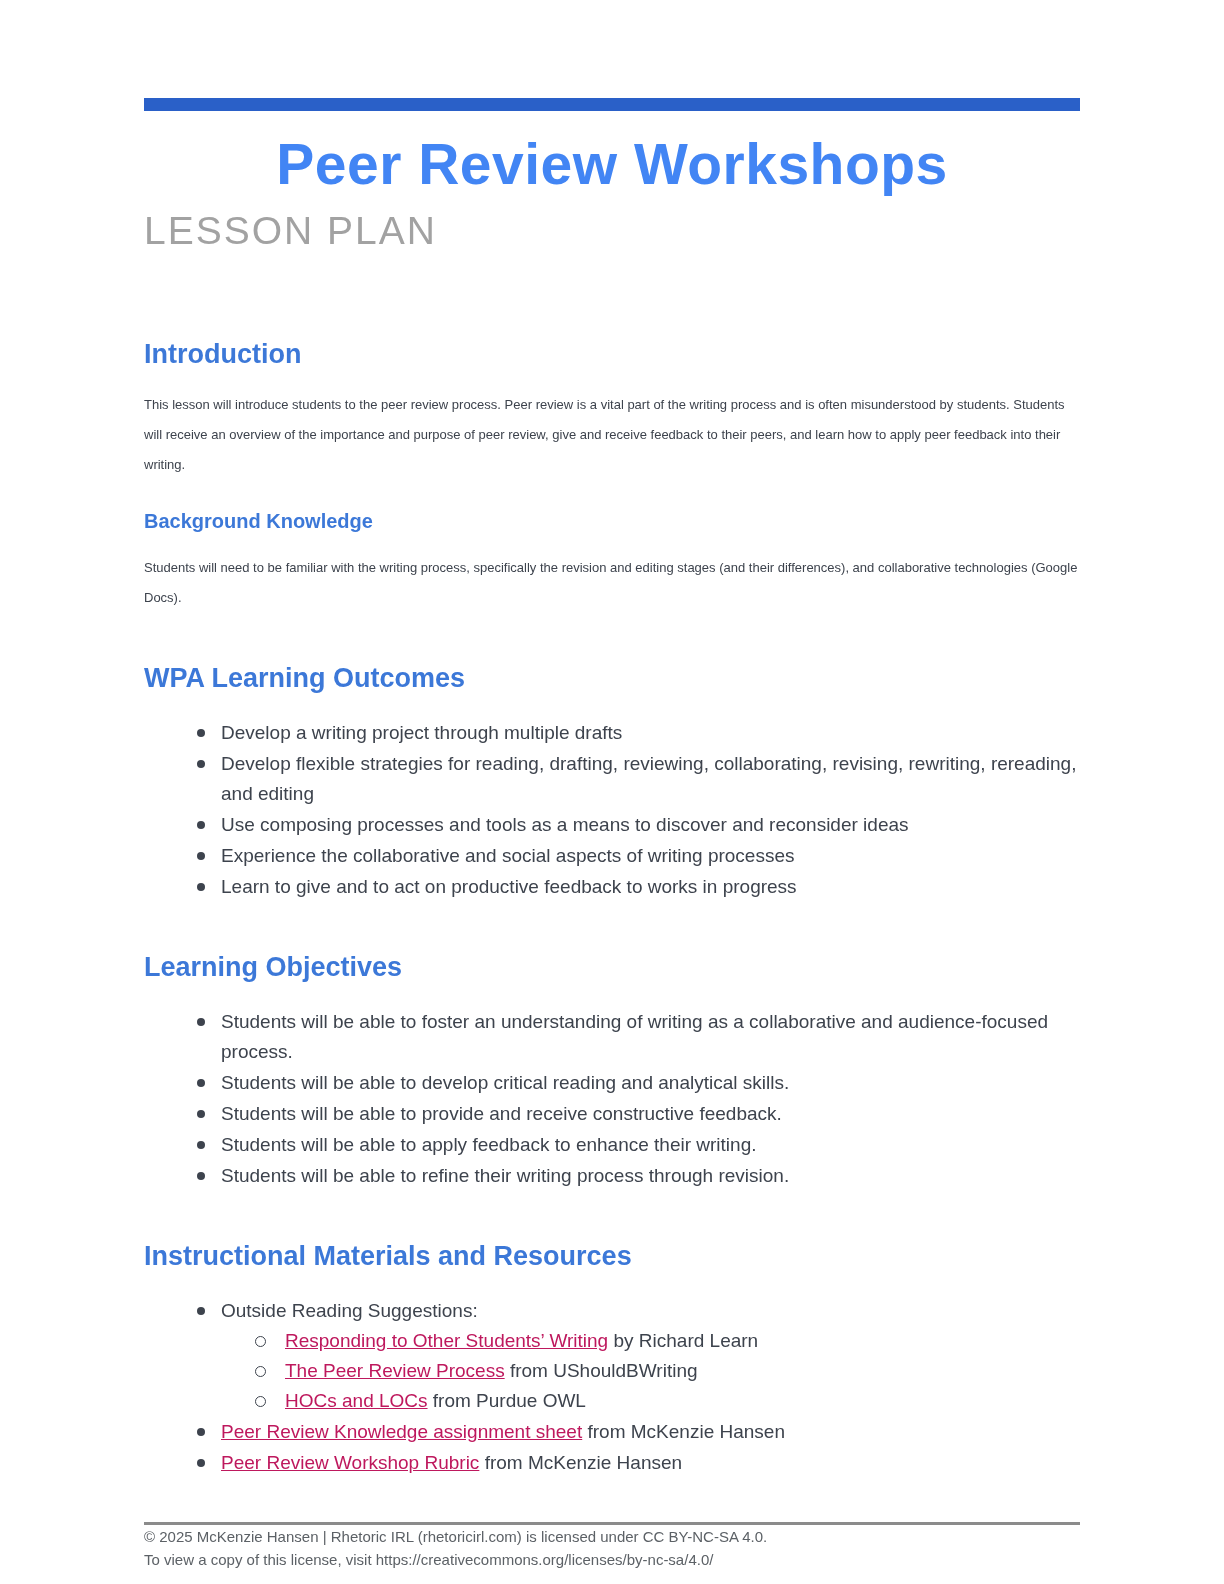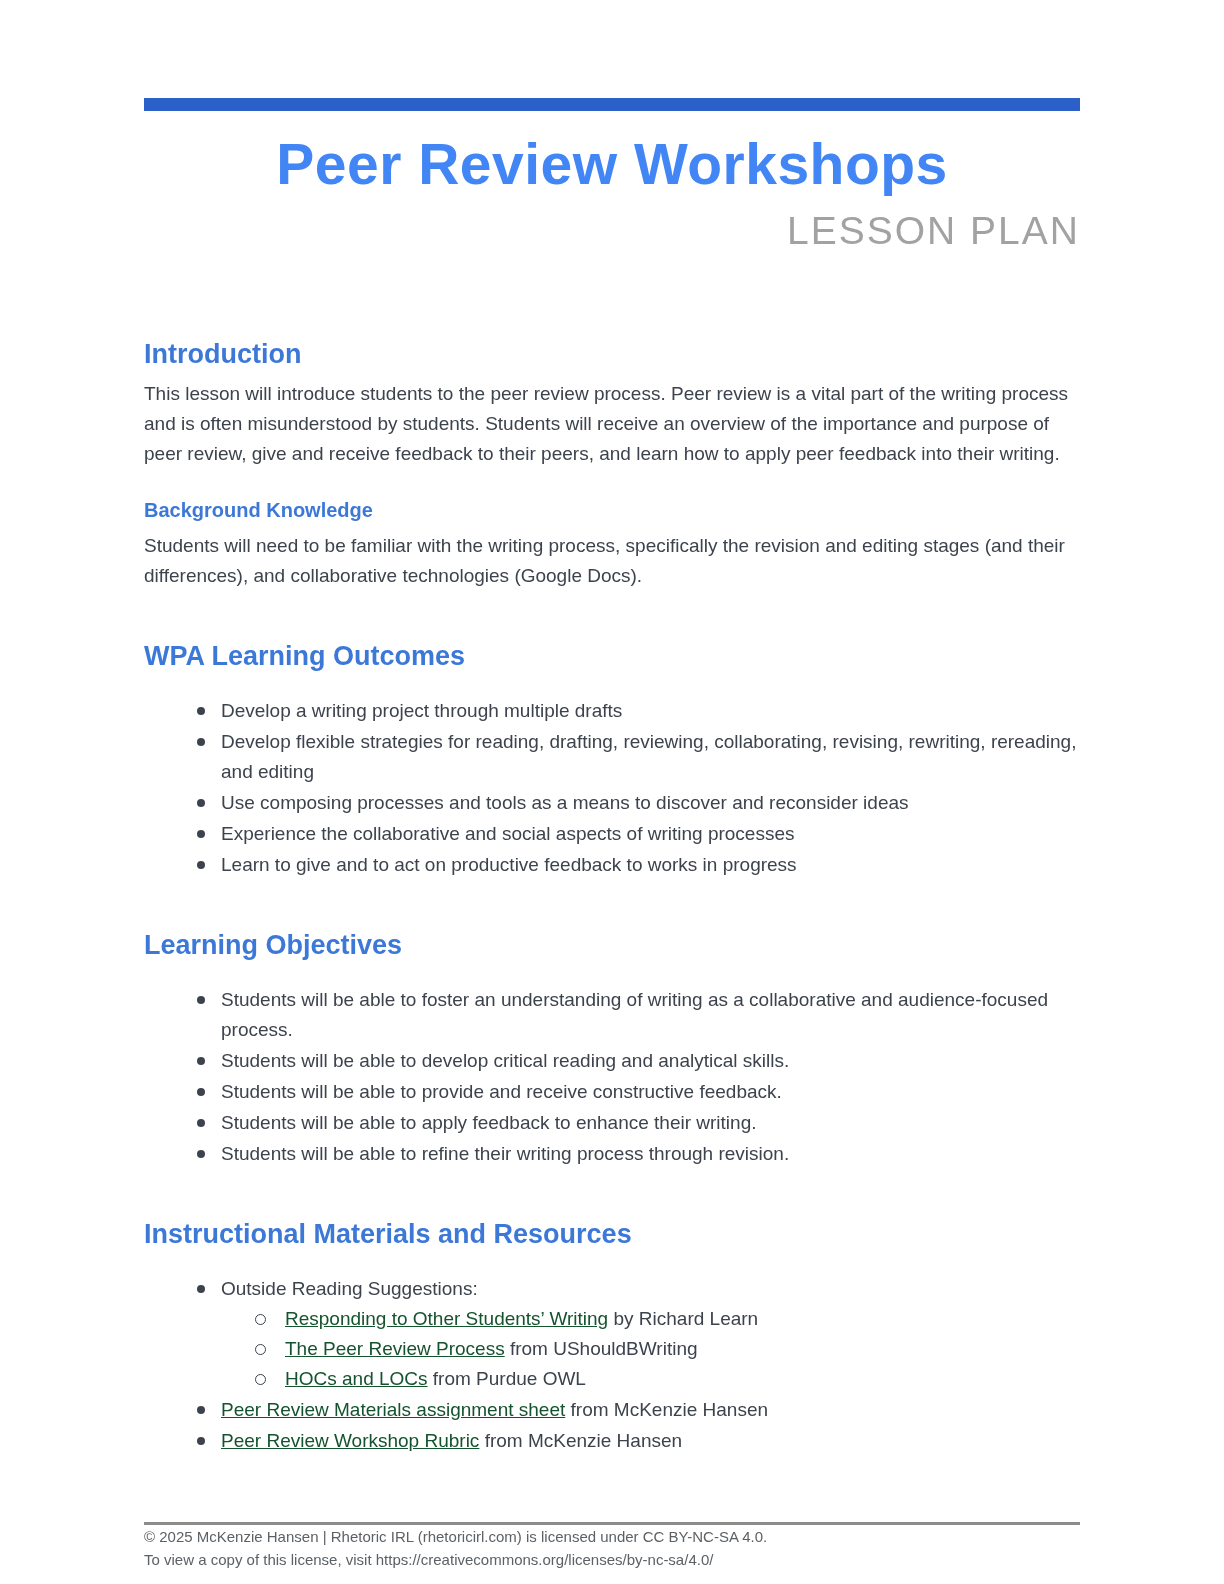--- a/index.html
+++ b/index.html
@@ -28,21 +28,21 @@
   .doc-title {
     margin-top: 20px;
     text-align: center;
     font-size: 57px;
     font-weight: 700;
     color: #4285f4;
     letter-spacing: 0.5px;
   }
   .doc-subtitle {
     margin-top: 12px;
-    text-align: right;
+    text-align: left;
     font-size: 39px;
     font-weight: 400;
     color: #a2a2a2;
     letter-spacing: 2px;
   }
 
   h2.section-heading {
     margin-top: 86px;
     font-size: 27px;
     font-weight: 700;
@@ -51,22 +51,22 @@
   h2.section-heading.tight { margin-top: 50px; }
 
   h3.sub-heading {
     margin-top: 30px;
     font-size: 20px;
     font-weight: 700;
     color: #3c78d8;
   }
 
   p.body-text {
-    margin-top: 9px;
-    font-size: 19px;
+    margin-top: 20px;
+    font-size: 13px;
     line-height: 30px;
     color: #3d434d;
   }
 
   ul.bullet-list {
     margin-top: 24px;
     list-style: none;
     padding-left: 77px;
   }
   ul.bullet-list > li {
@@ -104,21 +104,21 @@
     left: -30px;
     top: 10px;
     width: 9px;
     height: 9px;
     border-radius: 50%;
     border: 1.5px solid #3d434d;
     background: transparent;
   }
 
   a.doc-link {
-    color: #14532d;
+    color: #be185d;
     text-decoration: underline;
     cursor: pointer;
   }
 
   .footer {
     position: absolute;
     left: 144px;
     right: 144px;
     bottom: 0;
     height: 62px;
@@ -180,21 +180,21 @@
           </li>
           <li>
             <a class="doc-link">The Peer Review Process</a><span> from UShouldBWriting</span>
           </li>
           <li>
             <a class="doc-link">HOCs and LOCs</a><span> from Purdue OWL</span>
           </li>
         </ul>
       </li>
       <li>
-        <a class="doc-link">Peer Review Materials assignment sheet</a><span> from McKenzie Hansen</span>
+        <a class="doc-link">Peer Review Knowledge assignment sheet</a><span> from McKenzie Hansen</span>
       </li>
       <li>
         <a class="doc-link">Peer Review Workshop Rubric</a><span> from McKenzie Hansen</span>
       </li>
     </ul>
 
   </div>
 
   <div class="footer">
     <hr class="footer-divider">

